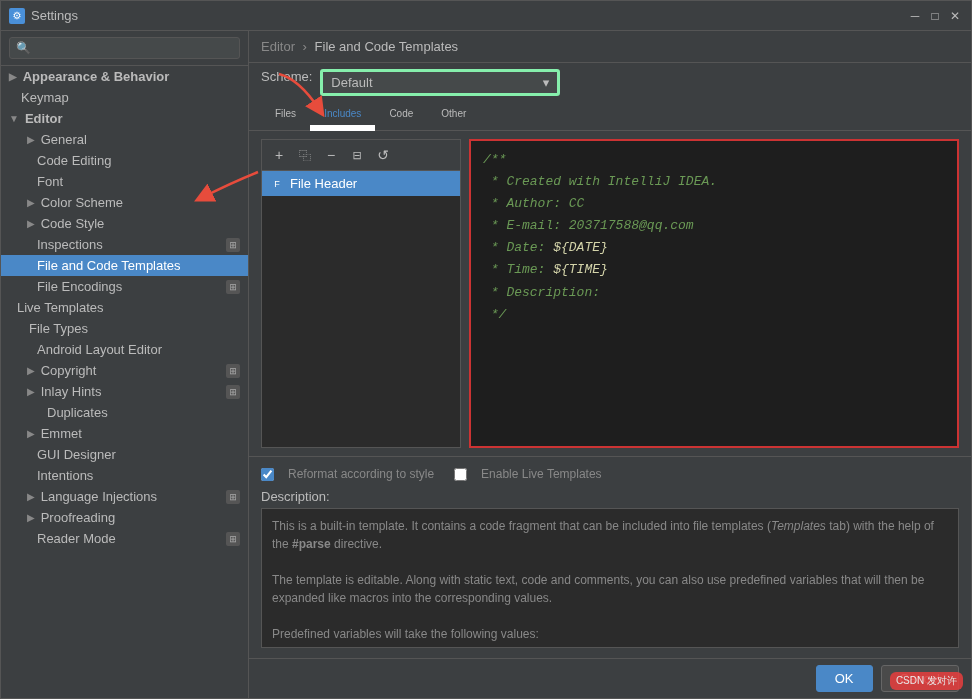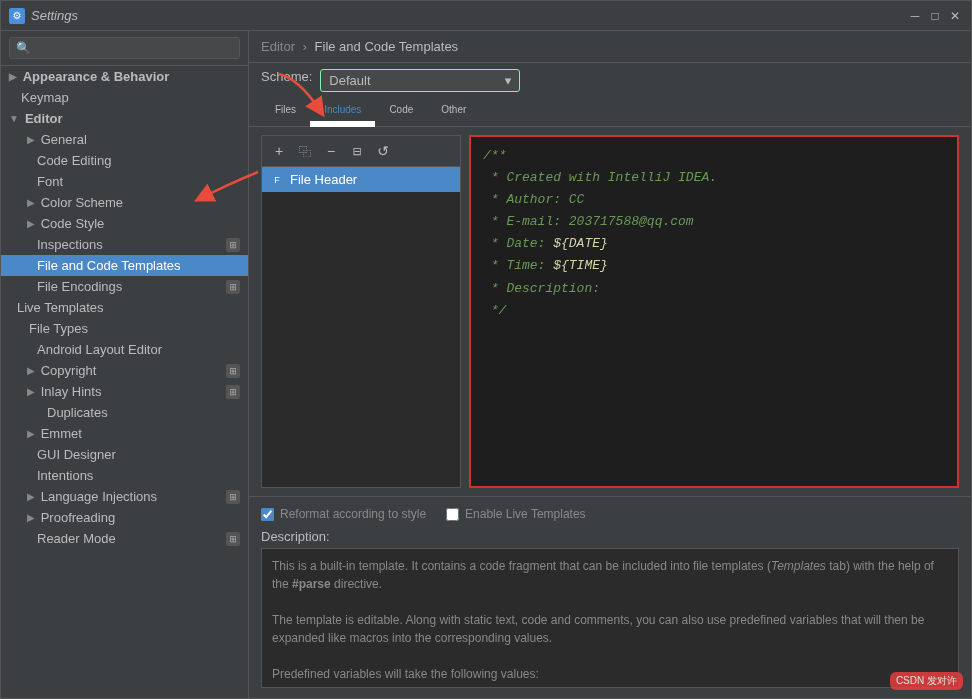--- a/index.html
+++ b/index.html
@@ -42,21 +42,20 @@
       align-items: center;
       justify-content: center;
       font-size: 10px;
       color: white;
     }
 
     .title-bar-title {
       flex: 1;
       font-size: 13px;
       color: #bbbbbb;
-      font-style: italic;
     }
 
     .title-bar-controls {
       display: flex;
       gap: 4px;
     }
 
     .title-bar-btn {
       width: 16px;
       height: 16px;
@@ -180,23 +179,23 @@
       gap: 8px;
       flex-shrink: 0;
     }
 
     .scheme-label {
       font-size: 13px;
       color: #bbbbbb;
     }
 
     .scheme-select {
-      width: 200px;
+      width: 240px;
       background: #45494a;
-      border: 1px solid #86efac;
+      border: 3px solid #86efac;
       border-radius: 3px;
       padding: 3px 8px;
       color: #bbbbbb;
       font-size: 13px;
       cursor: pointer;
       display: flex;
       align-items: center;
       justify-content: space-between;
     }
 
@@ -327,21 +326,21 @@
     .options-row {
       display: flex;
       align-items: center;
       gap: 20px;
       padding: 4px 0;
     }
 
     .checkbox-label {
       display: flex;
       align-items: center;
-      gap: 6px;
+      gap: 14px;
       font-size: 12px;
       color: #888;
     }
 
     .checkbox-label input[type="checkbox"] {
       accent-color: #4a88c7;
     }
 
     .description-section {
       padding: 4px 0;
@@ -654,20 +653,24 @@
             <span>Predefined variables will take the following values:</span>
             <div class="var-row">
               <span class="var-name">${PACKAGE_NAME}</span>
               <span class="var-desc">name of the package in which the new file is created</span>
             </div>
             
           </div>
         </div>
       </div>
 
+      <div class="dialog-footer">
+        <button class="footer-btn primary">OK</button>
+        <button class="footer-btn secondary">Cancel</button>
+      </div>
 
     </div>
   </div>
 
   <div style="position:absolute; left:268px; top:68px; pointer-events:none; z-index:200;">
     <svg width="60" height="50" viewBox="0 0 60 50">
       <defs>
         <marker id="ah1" markerWidth="8" markerHeight="8" refX="4" refY="4" orient="auto">
           <path d="M0,0 L8,4 L0,8 Z" fill="#e74c3c"></path>
         </marker>

